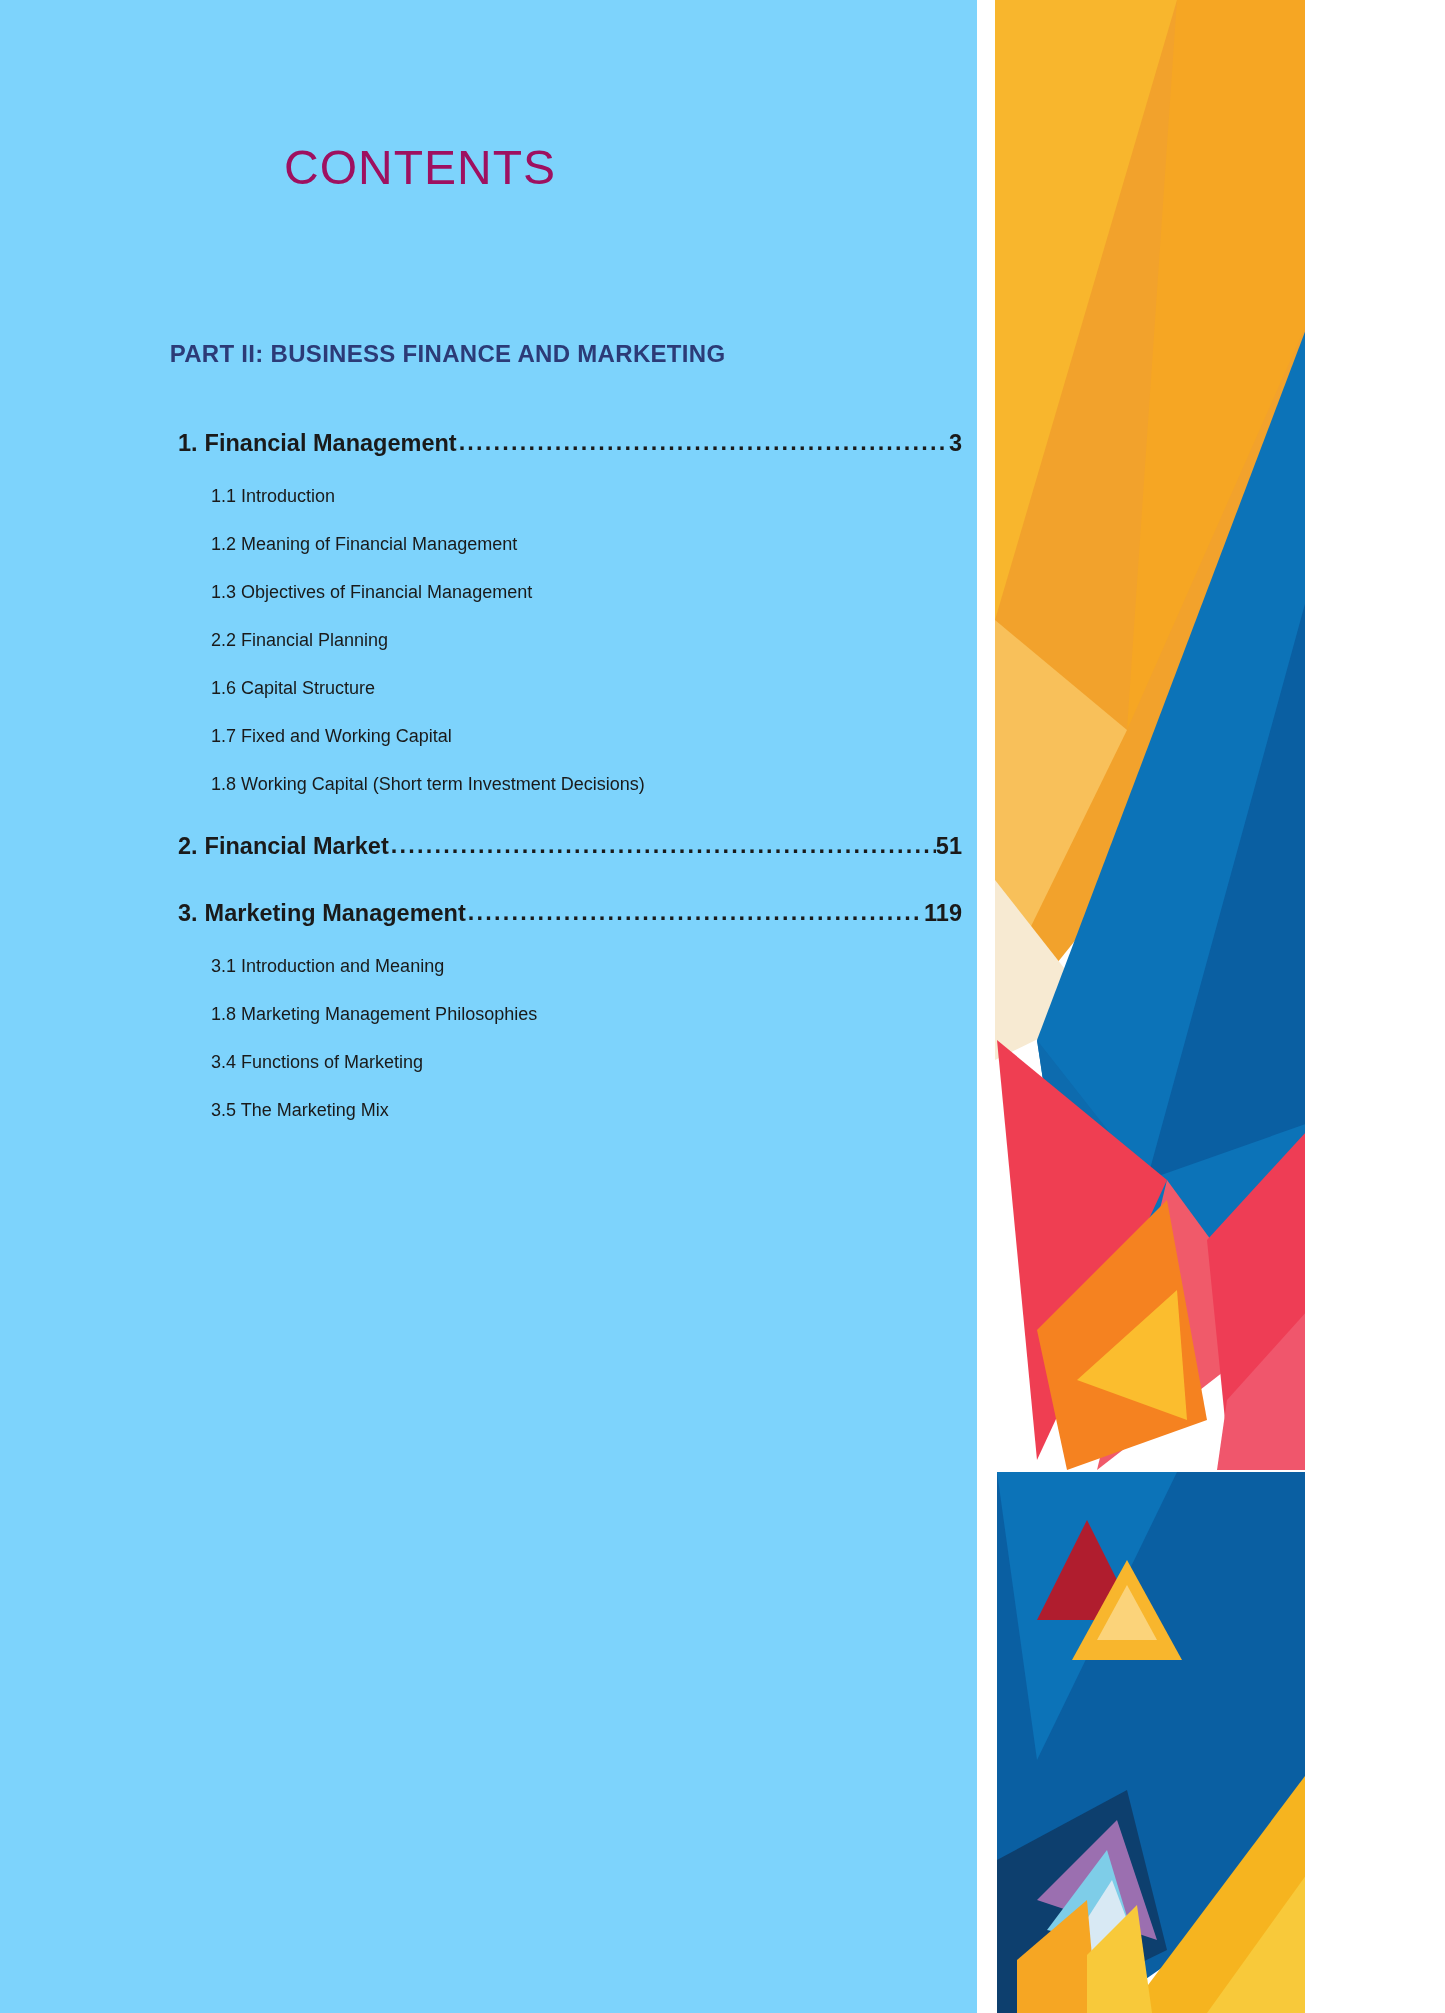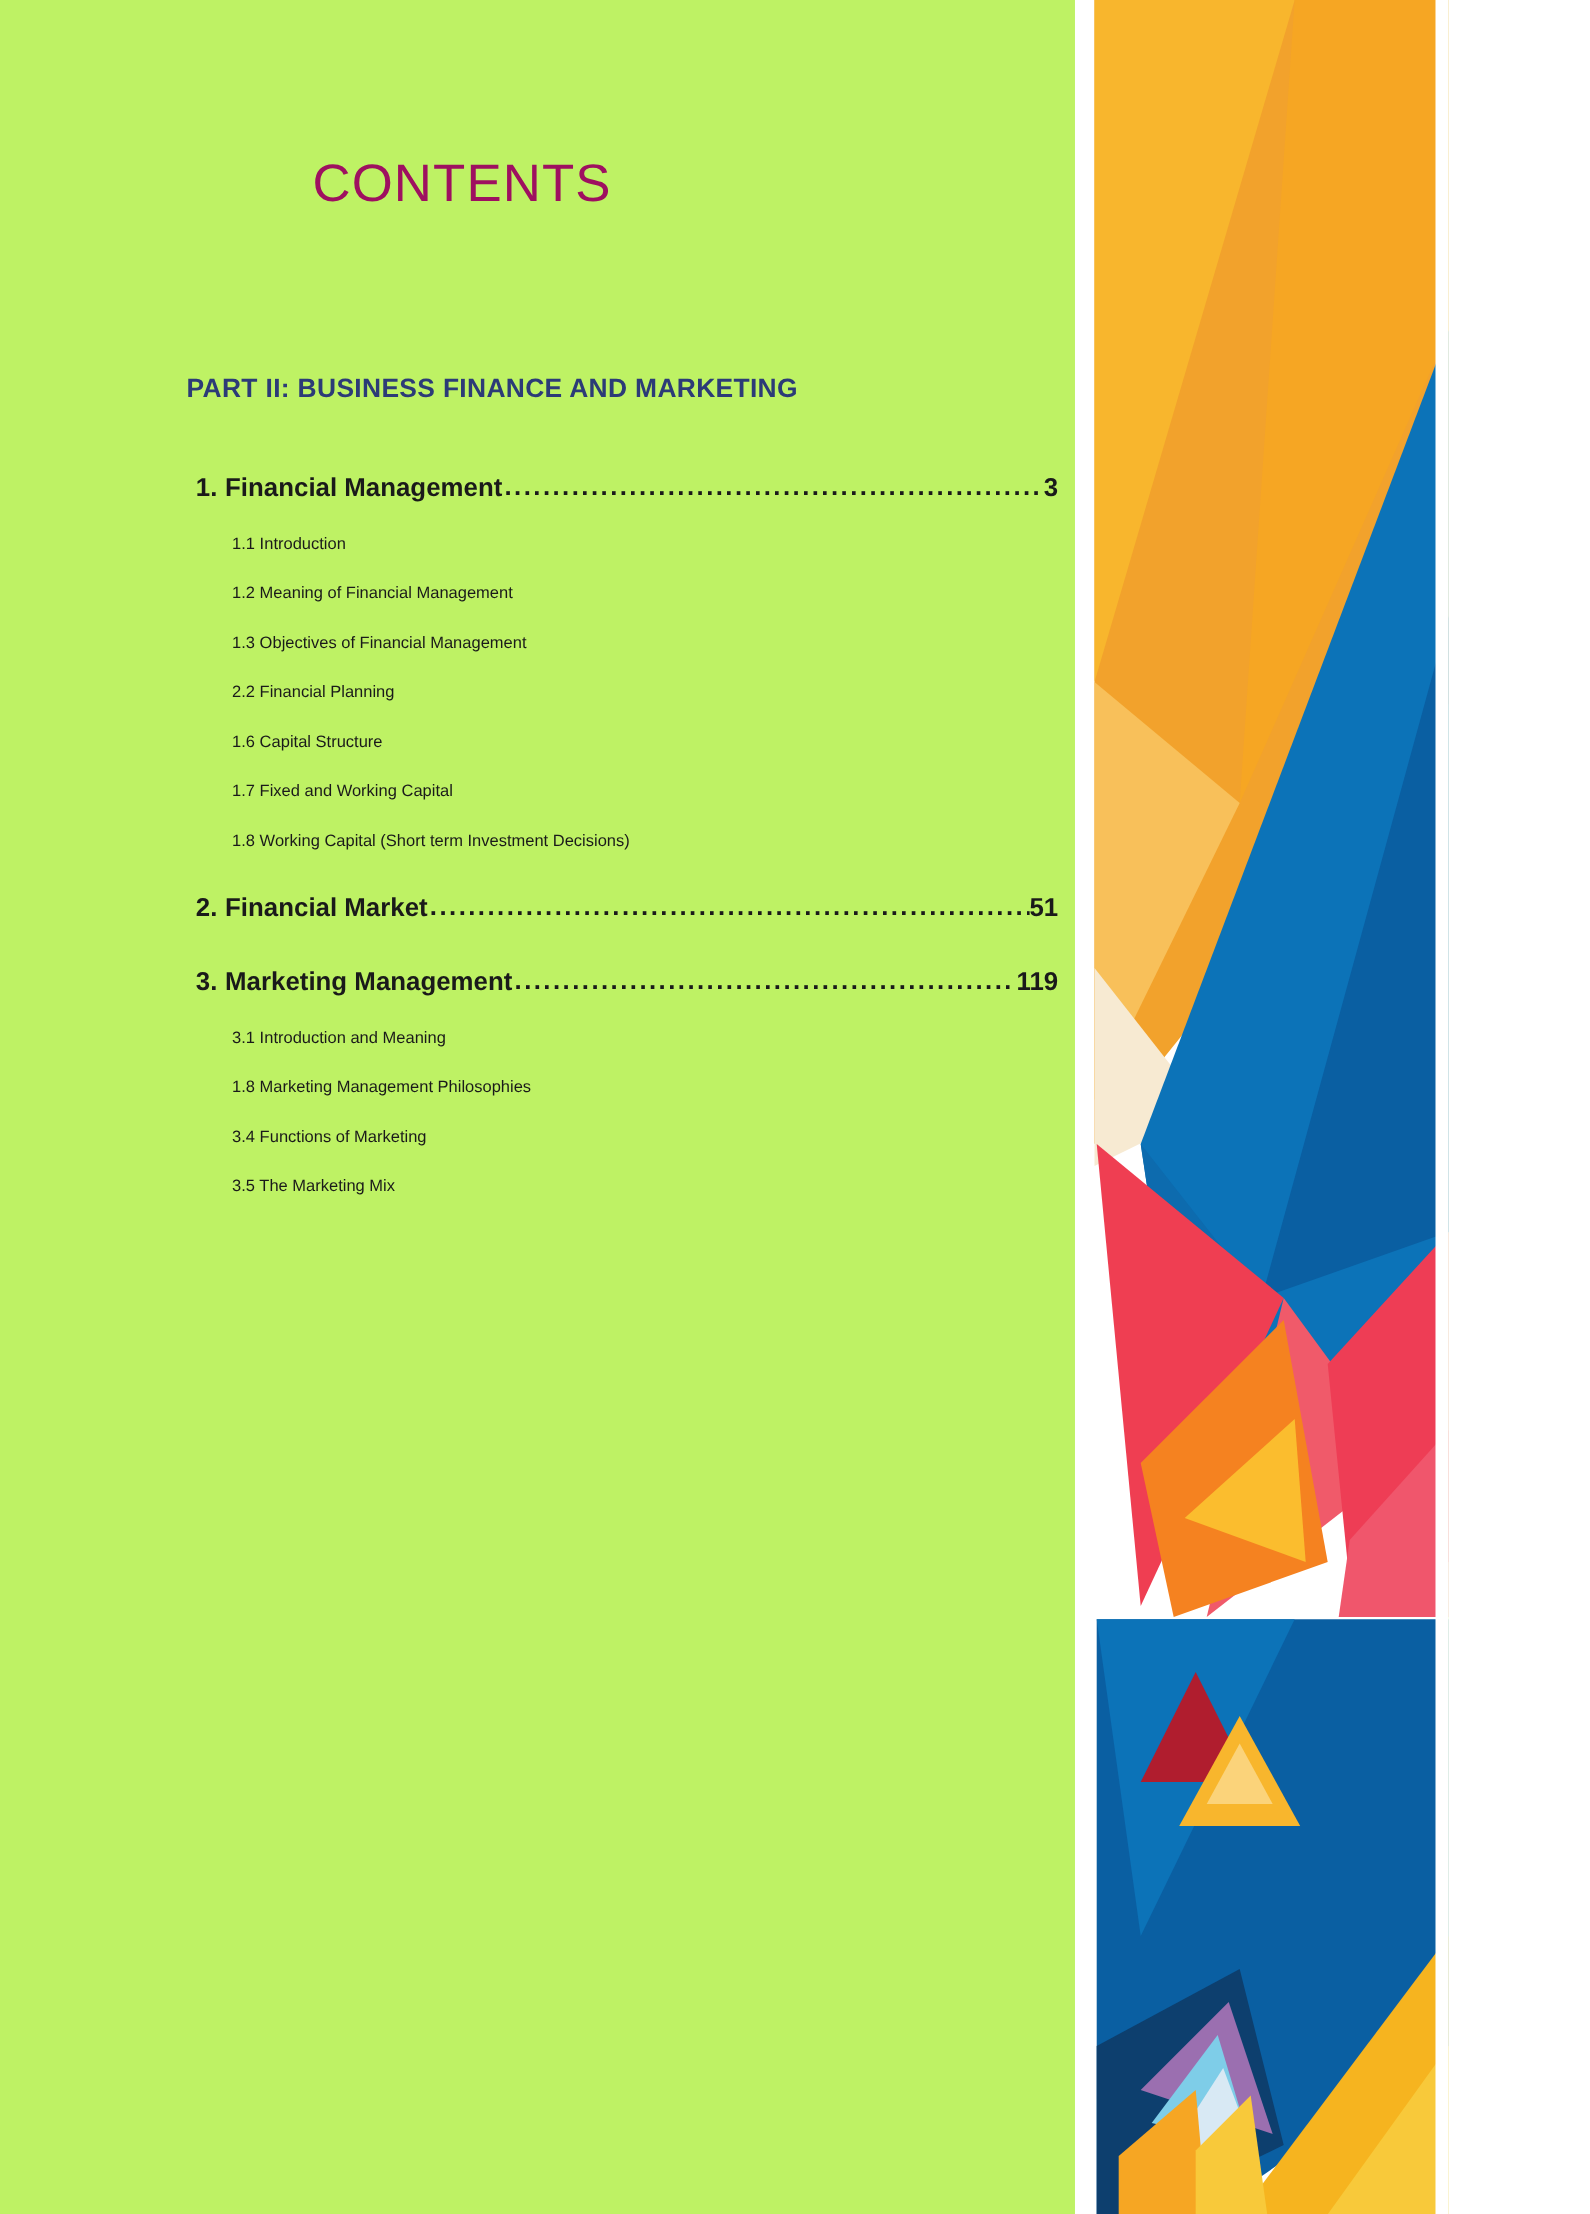--- a/index.html
+++ b/index.html
@@ -12,21 +12,21 @@
     width: 1445px;
     height: 2013px;
     position: relative;
     overflow: hidden;
   }
 
   .page {
     position: relative;
     width: 1317px;
     height: 2013px;
-    background: #bef264;
+    background: #7dd3fc;
   }
 
   
   .content-col {
     position: absolute;
     left: 0;
     top: 0;
     width: 1105px;
     height: 2013px;
     padding: 0;
@@ -89,21 +89,21 @@
     flex: 0 0 auto;
     font-weight: bold;
   }
 
   .sub-list {
     list-style: none;
     margin: 0;
     padding: 0;
   }
   .sub-item {
-    font-size: 15px;
+    font-size: 18px;
     color: #1a1a1a;
     padding-left: 33px;
     line-height: 1;
     font-weight: normal;
   }
 
   
   .chapter-block { margin-bottom: 0; }
   .chapter-row   { margin-top: 0; }
   .sub-item      { margin-top: 30px; }

